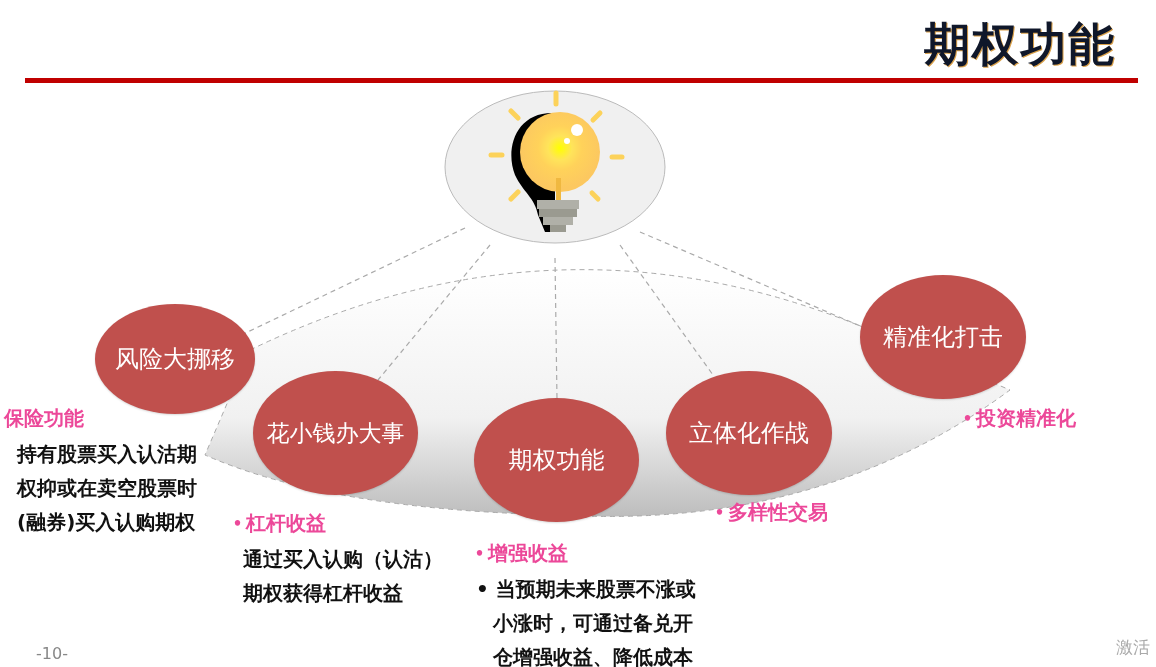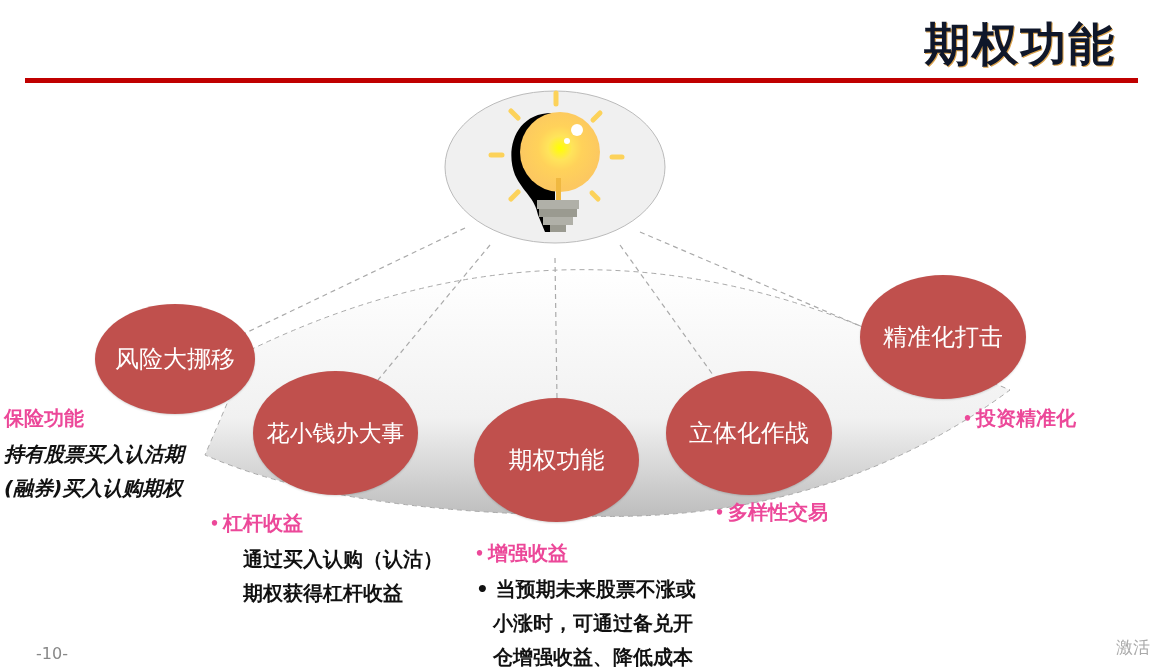--- a/index.html
+++ b/index.html
@@ -95,26 +95,27 @@
   </g>
 </svg>
 
 <div class="node" style="left:95px;top:304px;width:160px;height:110px;">风险大挪移</div>
 <div class="node" style="left:253px;top:371px;width:165px;height:124px;font-size:23px;">花小钱办大事</div>
 <div class="node" style="left:474px;top:398px;width:165px;height:124px;">期权功能</div>
 <div class="node" style="left:666px;top:371px;width:166px;height:124px;">立体化作战</div>
 <div class="node" style="left:860px;top:275px;width:166px;height:124px;">精准化打击</div>
 
 <div class="red-head" style="left:4px;top:405px;">保险功能</div>
-<div class="black-text" style="left:4px;top:437px;font-style:italic;">
+<div class="black-text" style="left:17px;top:437px;">
   <div>持有股票买入认沽期</div>
+  <div>权抑或在卖空股票时</div>
   <div>(融券)买入认购期权</div>
 </div>
 
-<div class="red-head bullet" style="left:211px;top:510px;"><span>杠杆收益</span></div>
+<div class="red-head bullet" style="left:234px;top:510px;"><span>杠杆收益</span></div>
 <div class="black-text" style="left:226px;top:542px;">
   <div style="padding-left:17px">通过买入认购（认沽）</div>
   <div style="padding-left:17px">期权获得杠杆收益</div>
 </div>
 
 <div class="red-head bullet" style="left:476px;top:540px;"><span>增强收益</span></div>
 <div class="black-text" style="left:476px;top:572px;">
   <div class="bullet"><span>当预期未来股票不涨或</span></div>
   <div style="padding-left:17px">小涨时，可通过备兑开</div>
   <div style="padding-left:17px">仓增强收益、降低成本</div>

